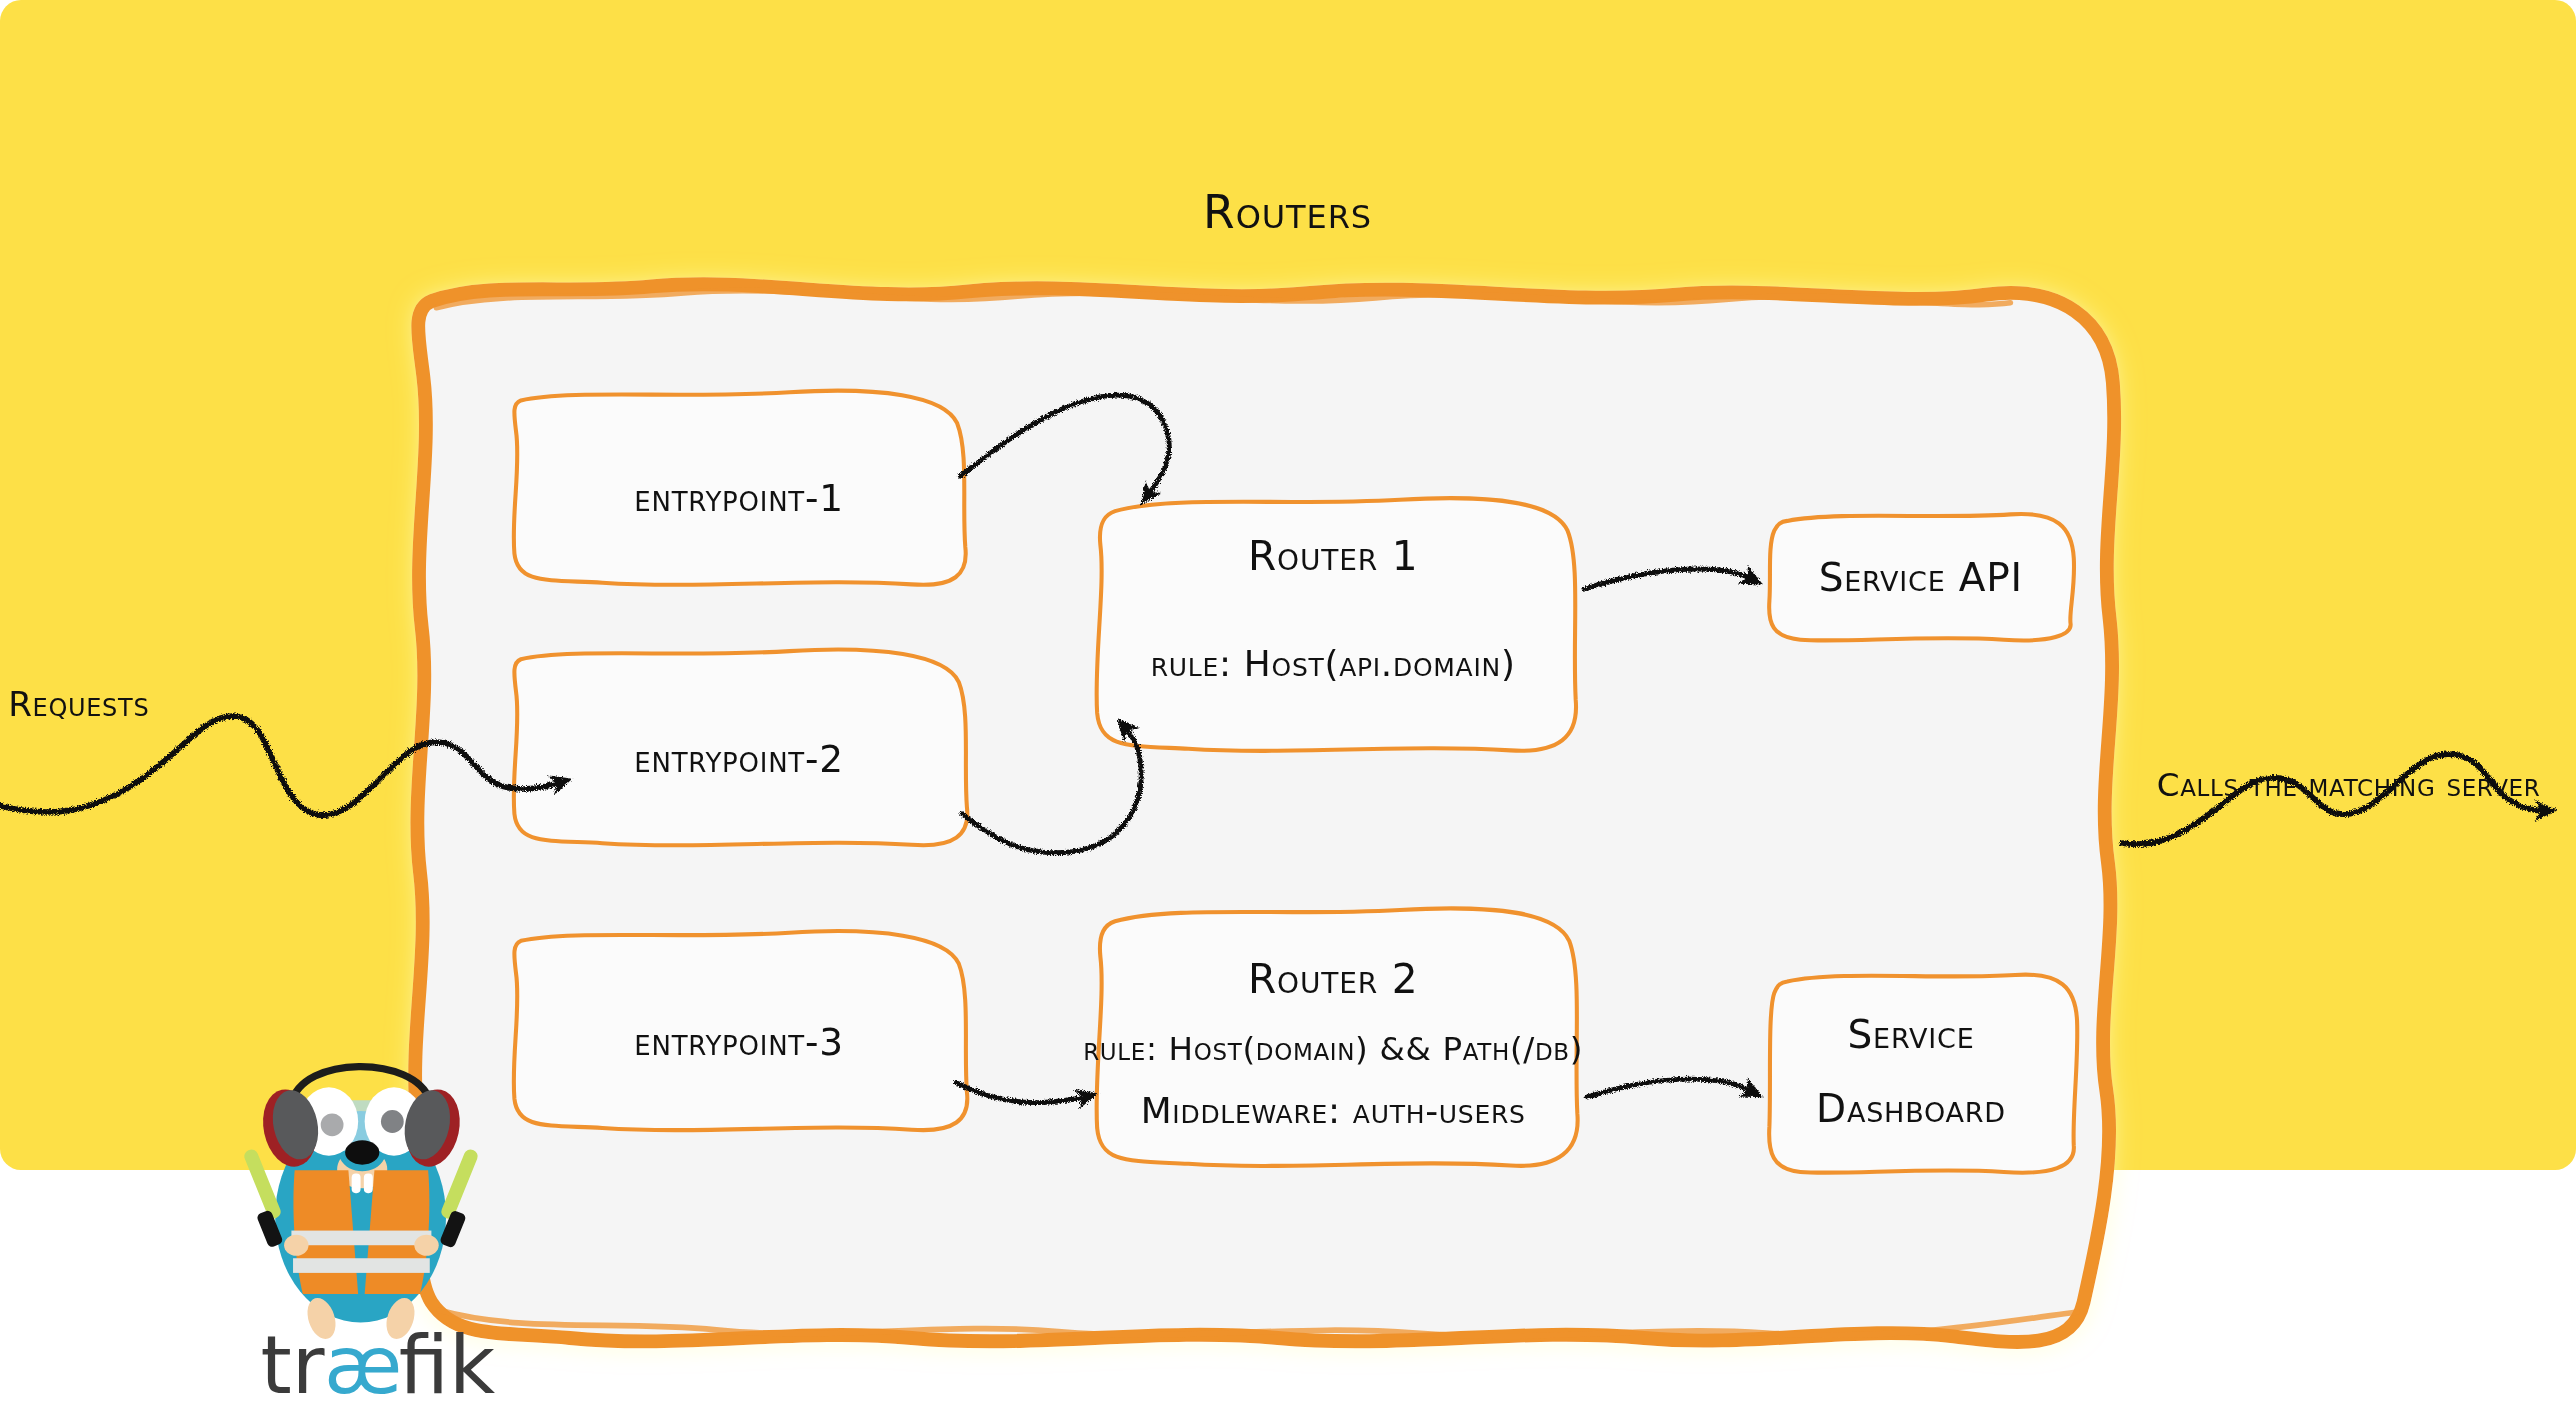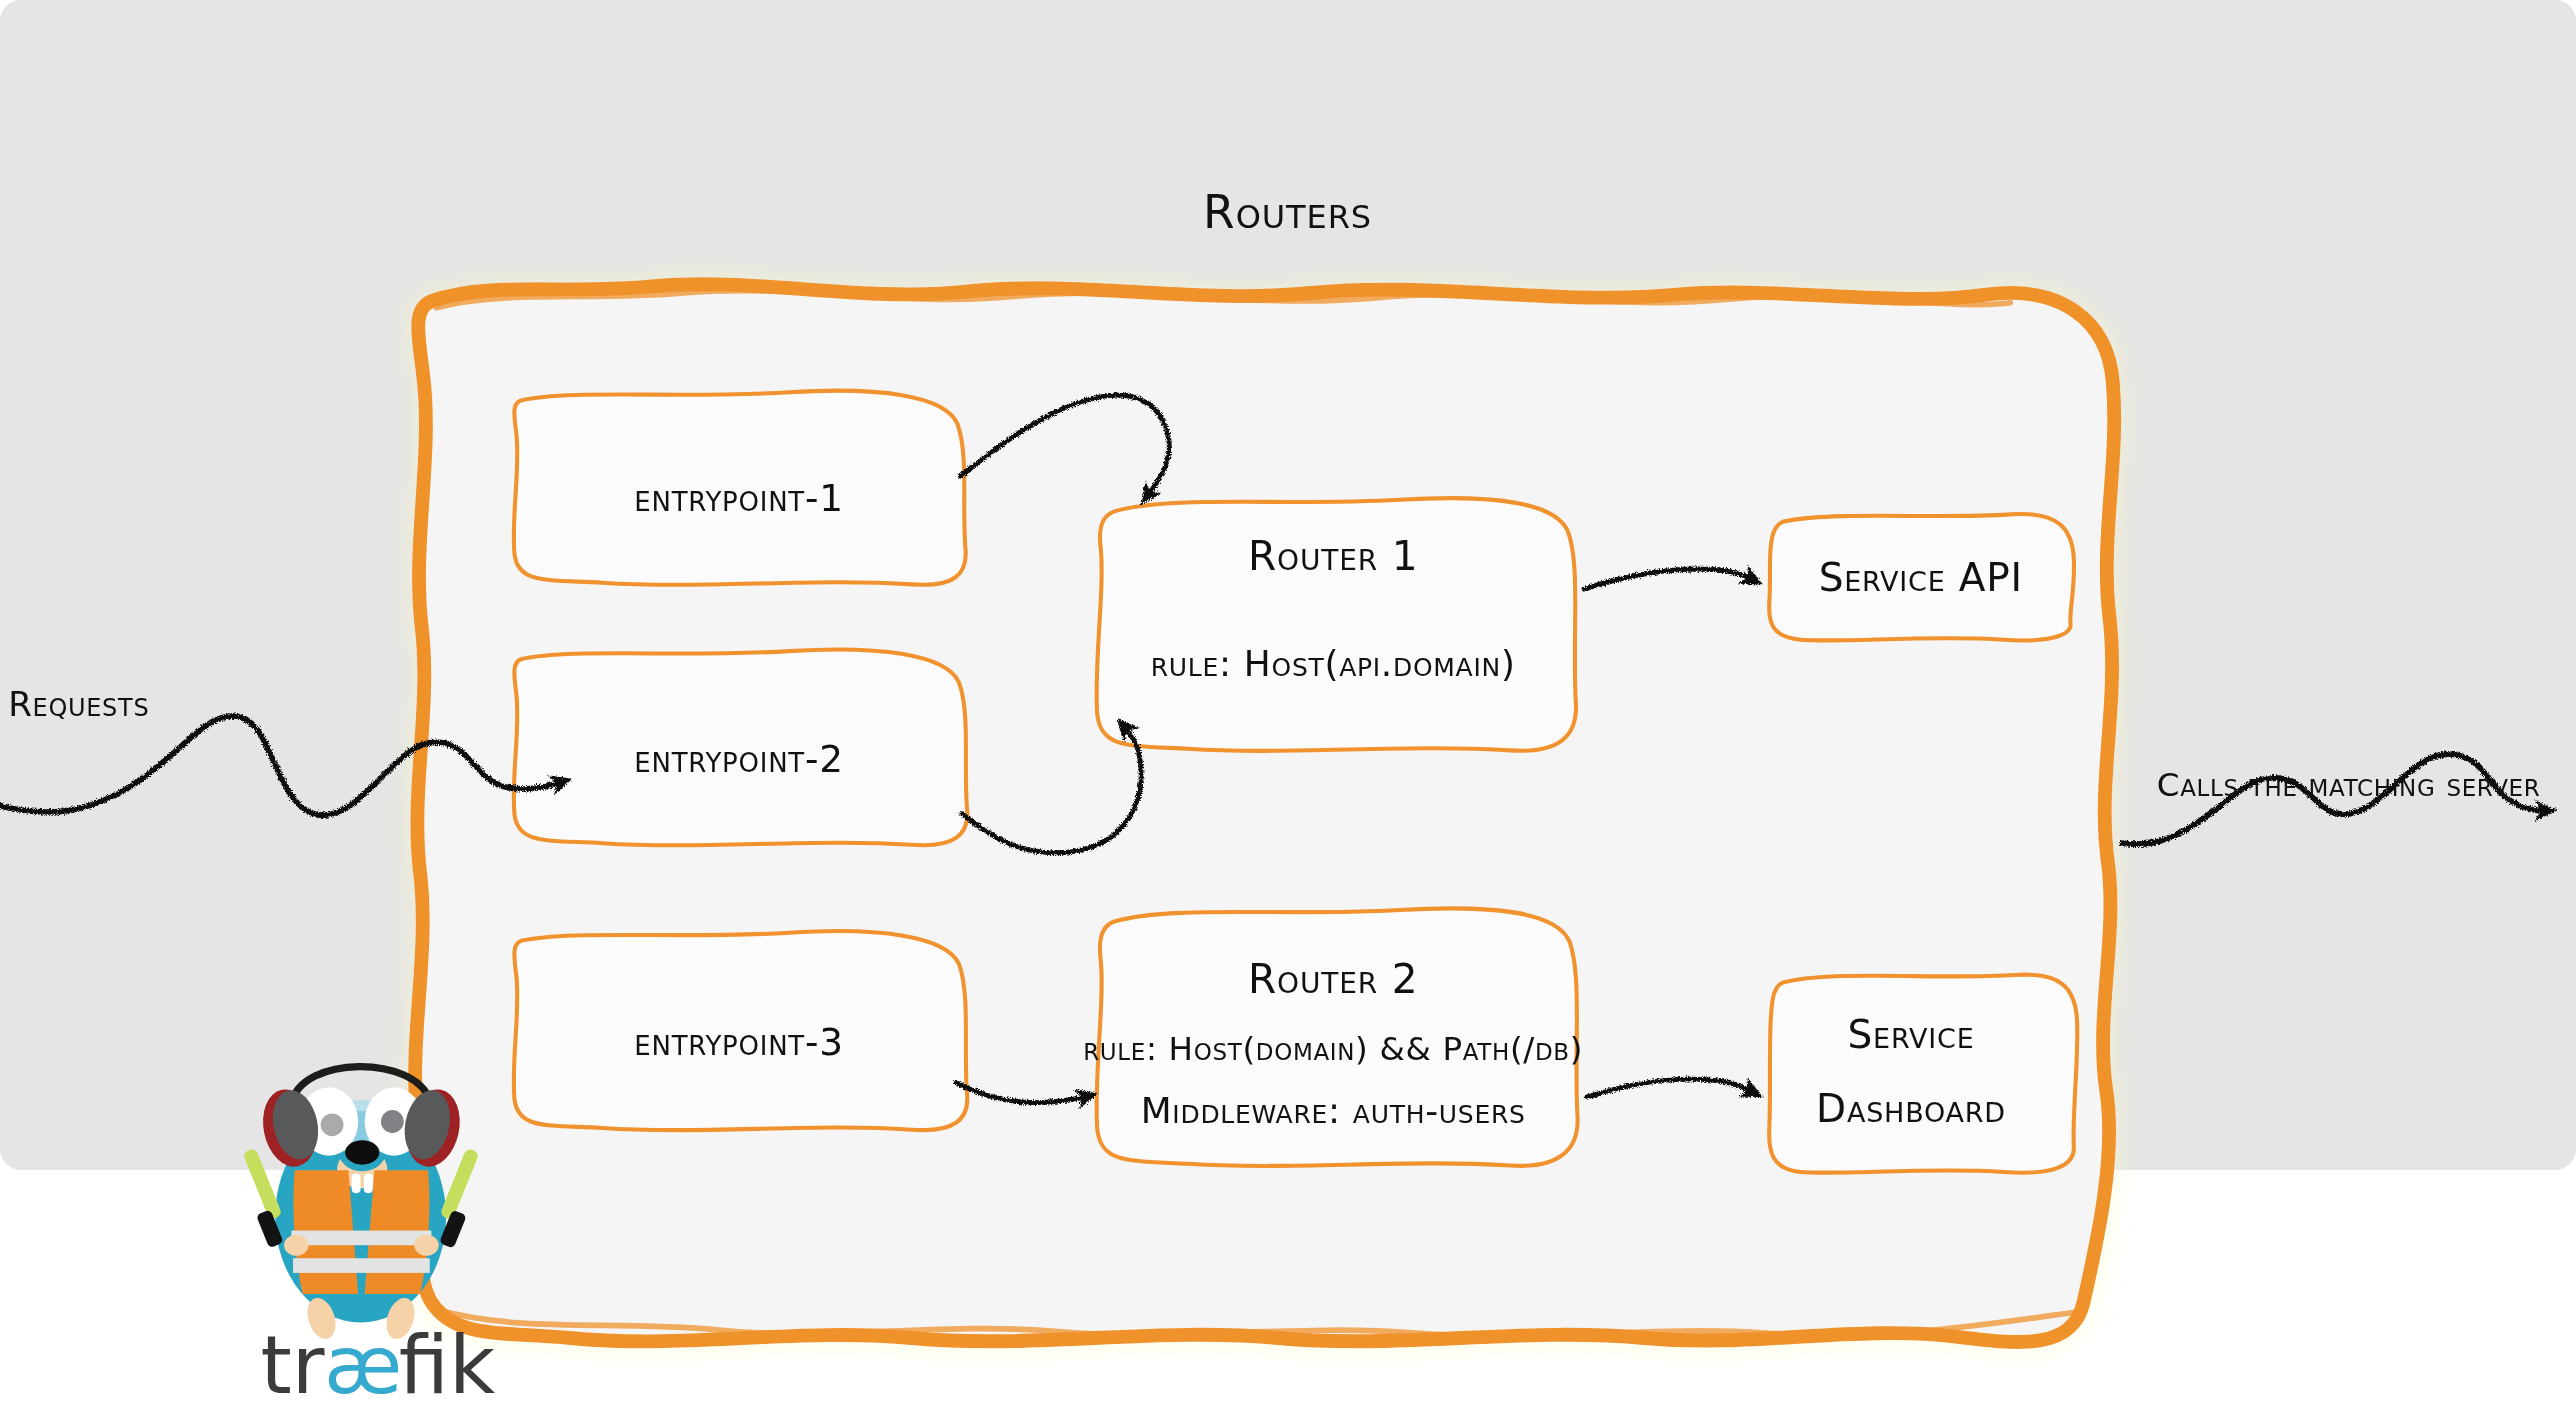--- a/index.html
+++ b/index.html
@@ -1,18 +1,18 @@
 <!DOCTYPE html>
 <html style="font-size:13px"><head>
 <meta charset="utf-8">
 <style>
   html,body{margin:0;padding:0;background:#ffffff;}
   body{width:2576px;height:1408px;overflow:hidden;
        font-family:"DejaVu Sans", sans-serif;}
-  #stage{position:relative;width:2576px;height:1170px;background:#e5e5e5;border-radius:21px;}
+  #stage{position:relative;width:2576px;height:1170px;background:#fde047;border-radius:21px;}
   #stage svg.layer{position:absolute;left:0;top:0;width:2576px;height:1408px;}
 
   .hand{font-family:"DejaVu Sans", sans-serif; font-weight:400;
         letter-spacing:.02em; fill:#111111;}
   .smallcaps{font-variant:small-caps;}
 </style>
 </head>
 <body>
 
 <div id="stage">

